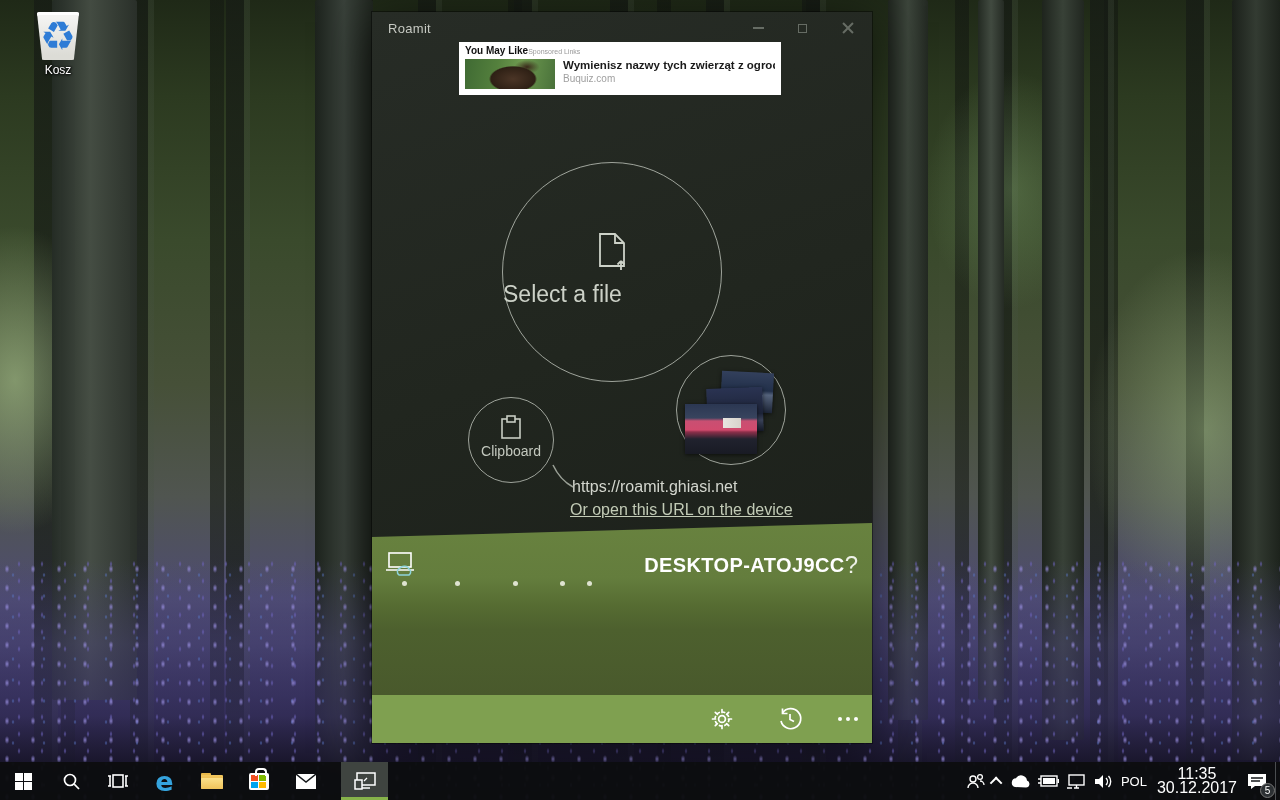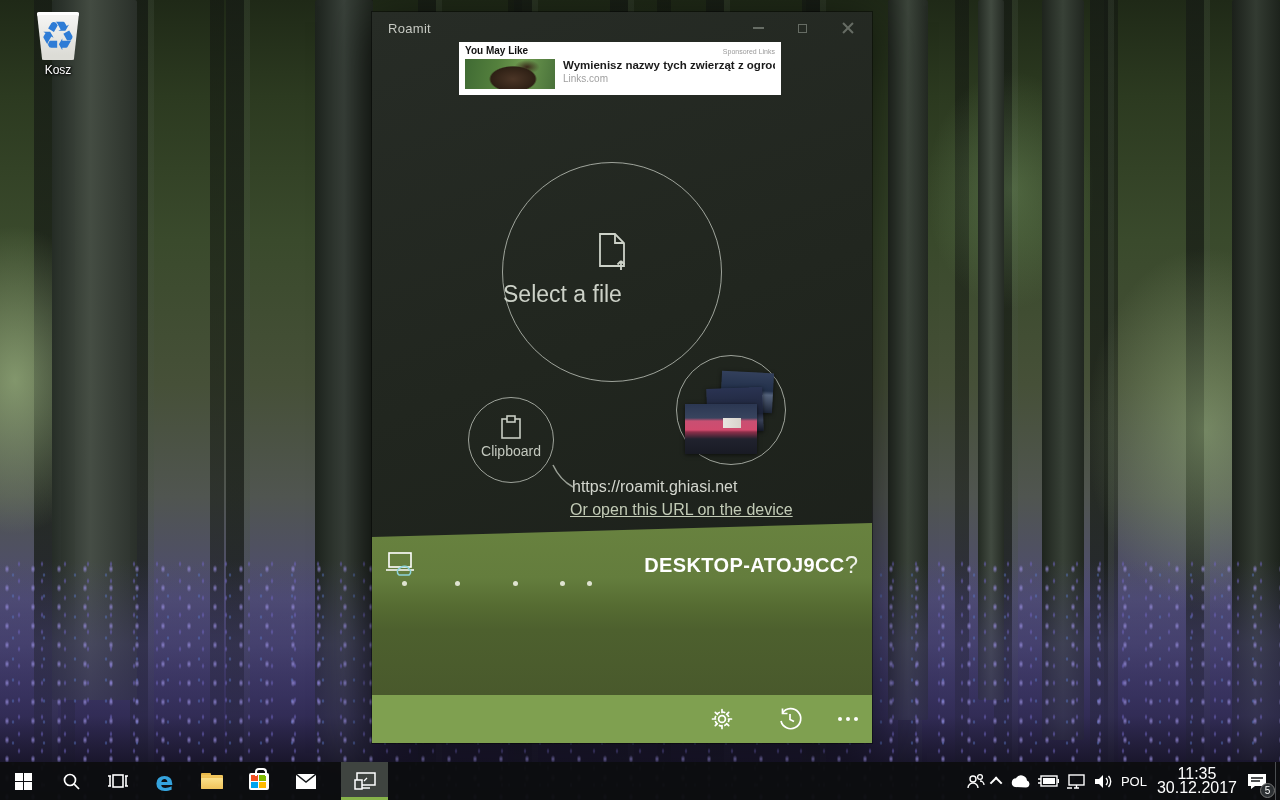--- a/index.html
+++ b/index.html
@@ -50,21 +50,21 @@
   .win-btn { position:absolute; top:4px; width:32px; height:24px; display:flex; align-items:center; justify-content:center; }
   .btn-min { left:370px; } .btn-max { left:414px; } .btn-close { left:460px; }
   .glyph-min { width:11px; height:2px; background:#666c64; }
   .glyph-max { width:9px; height:9px; border:1.5px solid #666c64; }
   .glyph-close { width:12px; height:12px; position:relative; }
   .glyph-close::before,.glyph-close::after { content:""; position:absolute; left:-1px; top:5px; width:14px; height:2px; background:#666c64; }
   .glyph-close::before { transform:rotate(45deg);} .glyph-close::after { transform:rotate(-45deg);}
 
   
   .ad-banner { position:absolute; left:87px; top:30px; width:322px; height:53px; background:#fff; padding:3px 6px; }
-  .ad-top { display:flex; justify-content:space-between; align-items:baseline; }
+  .ad-top { display:flex; align-items:baseline; }
   .ad-section { font-size:10px; font-weight:bold; color:#111; }
   .ad-sponsored { font-size:7px; color:#999; }
   .ad-row { display:flex; margin-top:3px; gap:8px; }
   .ad-image { width:90px; height:30px; flex:none;
     background:
       radial-gradient(40px 22px at 48px 20px, #4b3526 0%, #2e2015 55%, transparent 60%),
       radial-gradient(18px 10px at 62px 8px, #3a281a 0%, transparent 70%),
       linear-gradient(100deg,#3f6a33 0%,#54803d 35%,#6f9b50 60%,#49713a 100%);
   }
   .ad-text { overflow:hidden; }
@@ -179,21 +179,21 @@
 
   <div class="ad-banner">
     <div class="ad-top">
       <span class="ad-section">You May Like</span>
       <span class="ad-sponsored">Sponsored Links</span>
     </div>
     <div class="ad-row">
       <div class="ad-image"></div>
       <div class="ad-text">
         <div class="ad-headline">Wymienisz nazwy tych zwierząt z ogrodów zoo...</div>
-        <div class="ad-source">Links.com</div>
+        <div class="ad-source">Buquiz.com</div>
       </div>
     </div>
   </div>
 
 
   <div class="circle select-circle">
     <div class="file-icon-wrap">
       <svg width="34" height="38" viewBox="0 0 34 38" style="margin:0 auto;">
         <path d="M5 1 H20 L29 10 V33 H5 Z" fill="none" stroke="#cdd2c8" stroke-width="1.8"></path>
         <path d="M20 1 V10 H29" fill="none" stroke="#cdd2c8" stroke-width="1.8"></path>

